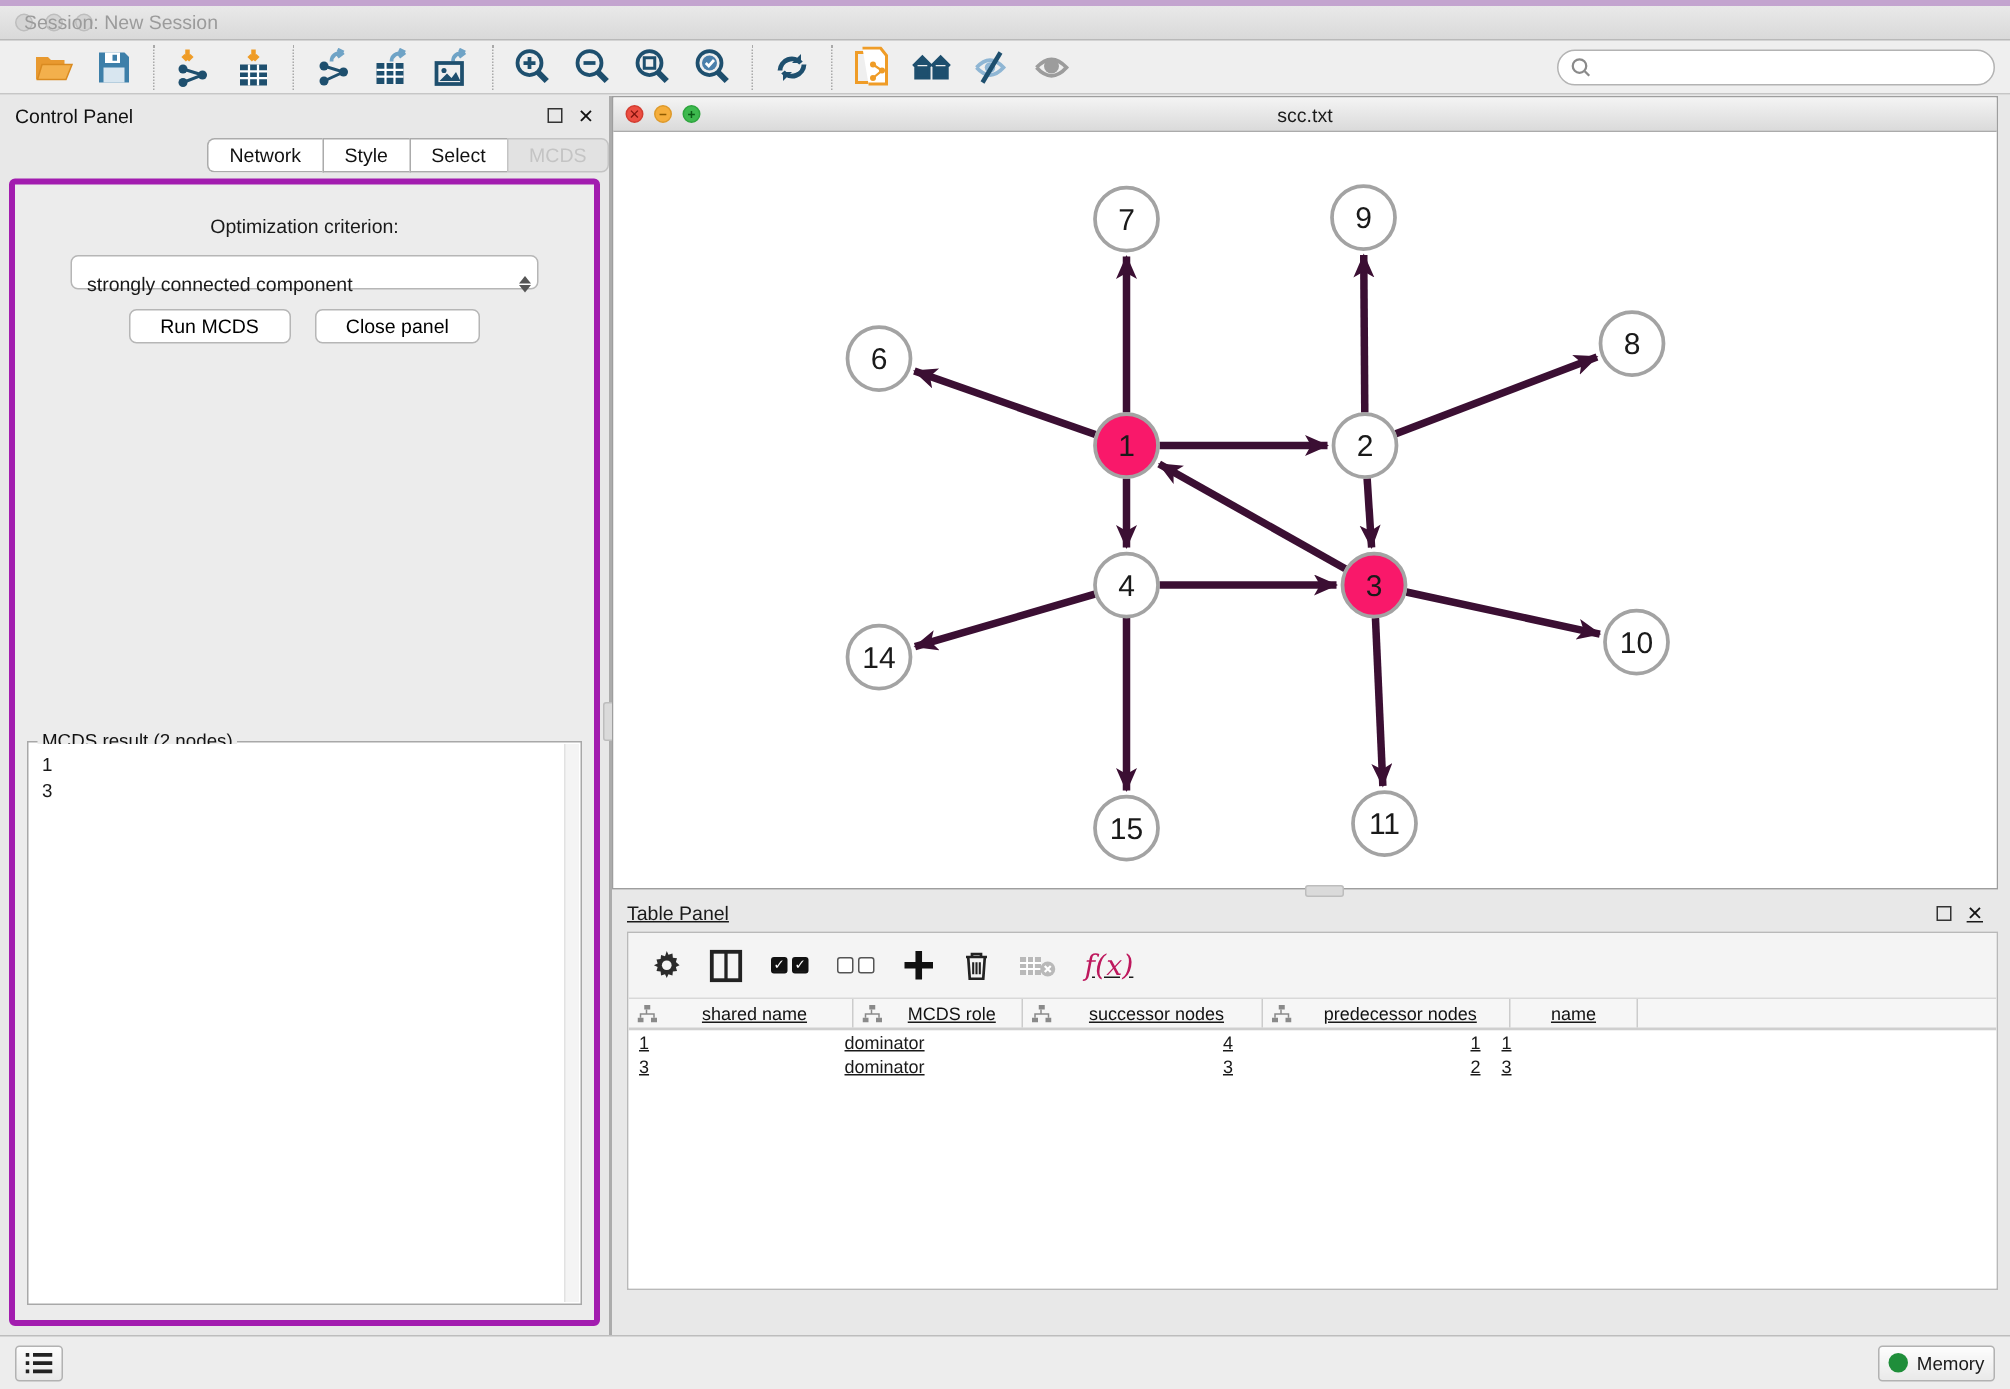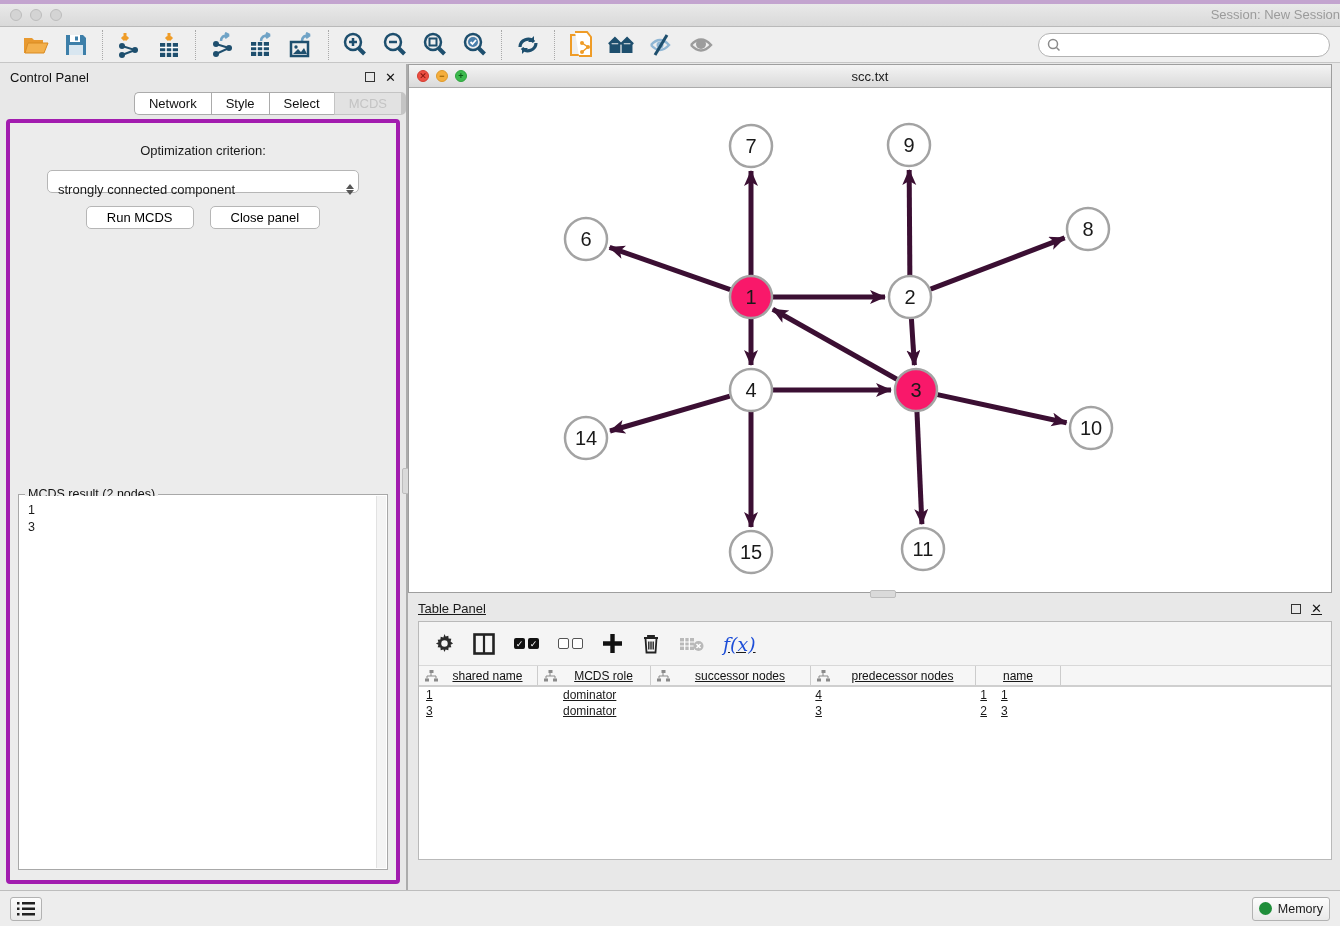--- a/index.html
+++ b/index.html
@@ -6,21 +6,21 @@
   html,body { width:1340px; height:926px; }
   body {
     font-family:"Liberation Sans","DejaVu Sans",sans-serif;
     background:#E8E8E8; color:#1a1a1a; overflow:hidden; position:relative;
   }
   
   .titlebar { height:27px; background:linear-gradient(#ECECEC,#D9D9D9); position:relative; border-bottom:1px solid #B9B9B9; }
   .titlebar .purple-strip { position:absolute; top:0; left:0; right:0; height:4px; background:#C3A4CF; }
   .traffic { position:absolute; top:9px; left:10px; display:flex; gap:8px; }
   .traffic .dot { width:12px; height:12px; border-radius:50%; background:#D4D4D4; border:1px solid #BDBDBD; }
-  .title-text { position:absolute; top:7px; left:0; right:0; text-align:right; font-size:13px; color:#9B9B9B; }
+  .title-text { position:absolute; top:7px; left:16px; right:0; text-align:left; font-size:13px; color:#9B9B9B; }
   
   .toolbar { height:36px; background:#EFEFEF; border-bottom:1px solid #C6C6C6; display:flex; align-items:center; padding:0 10px; }
   .tb-group { display:flex; align-items:center; gap:14px; padding:0 13px; }
   .tb-sep { width:1px; height:30px; border-left:1px dotted #A9A9A9; }
   .tb-btn { width:26px; height:26px; display:flex; align-items:center; justify-content:center; cursor:pointer; }
   .search-wrap { margin-left:auto; }
   .search-box { width:292px; height:24px; border:1px solid #B3B3B3; border-radius:12px; background:#fff; display:flex; align-items:center; padding:0 8px; }
   .search-box input { border:none; outline:none; flex:1; font-size:12px; background:transparent; }
   
   .main { position:absolute; top:64px; left:0; right:0; bottom:36px; display:flex; }
@@ -29,21 +29,21 @@
   
   .control-panel { width:406px; background:#E8E8E8; display:flex; flex-direction:column; }
   .panel-head { height:26px; display:flex; align-items:center; padding:4px 10px; }
   .panel-head .ph-title { font-size:13px; color:#111; }
   .panel-head .ph-icons { margin-left:auto; display:flex; gap:10px; align-items:center; }
   .sq-icon { width:10px; height:10px; border:1.5px solid #333; display:inline-block; }
   .x-icon { font-size:13px; font-weight:bold; color:#111; line-height:1; }
   .tab-row { display:flex; justify-content:flex-end; padding:2px 0 0 0; }
   .tab-btn { font-size:13px; padding:3px 14px; background:#fff; border:1px solid #ABABAB; border-right:none; color:#111; cursor:pointer; }
   .tab-btn:first-child { border-radius:5px 0 0 5px; }
-  .tab-btn:last-child { border-radius:0 5px 5px 0; border-right:5px solid #14532d; }
+  .tab-btn:last-child { border-radius:0 5px 5px 0; border-right:1px solid #14532d; }
   .tab-btn.active { background:#E2E2E2; color:#C4C4C4; border-color:#C4C4C4; }
   .cp-body { flex:1; margin:4px 6px 6px 6px; border:4px solid #a21caf; border-radius:4px; background:#ECECEC; display:flex; flex-direction:column; padding-top:20px; overflow:hidden; }
   .opt-label { text-align:center; font-size:13px; margin-bottom:12px; }
   .combo { width:312px; height:23px; margin:0 auto; background:#fff; border:1px solid #B6B6B6; border-radius:5px; display:flex; align-items:center; padding:15px 4px 0 10px; font-size:13px; cursor:pointer; }
   .combo .stepper { margin-left:auto; display:flex; flex-direction:column; align-items:center; gap:1px; }
   .combo .stepper i { width:0; height:0; border-left:4px solid transparent; border-right:4px solid transparent; display:block; }
   .combo .stepper .up { border-bottom:5px solid #555; }
   .combo .stepper .dn { border-top:5px solid #555; }
   .btn-row { display:flex; justify-content:center; gap:16px; margin-top:13px; }
   .push-btn { height:23px; padding:0 20px; background:#fff; border:1px solid #B6B6B6; border-radius:5px; font-size:13px; cursor:pointer; }
@@ -70,21 +70,21 @@
   .tp-head { height:25px; display:flex; align-items:center; padding:0 10px 0 10px; }
   .tp-head .ph-title { font-size:13px; }
   .tp-head .ph-icons { margin-left:auto; display:flex; gap:10px; align-items:center; }
   .tp-body { flex:1; margin:0 0 30px 10px; border:1px solid #B9B9B9; background:#fff; display:flex; flex-direction:column; overflow:hidden; }
   .tp-toolbar { height:43px; display:flex; align-items:center; gap:19px; padding:0 16px; background:#F4F4F4; }
   .tp-toolbar .ticon { display:flex; align-items:center; justify-content:center; cursor:pointer; }
   .checkpair { display:flex; gap:3px; }
   .cb { width:11px; height:11px; border-radius:2px; display:flex; align-items:center; justify-content:center; }
   .cb.checked { background:#111; color:#fff; font-size:9px; }
   .cb.un { border:1.5px solid #555; background:#fff; }
-  .fx { font-family:"DejaVu Serif","Liberation Serif",serif; font-style:italic; font-size:19px; color:#1d4ed8; }
+  .fx { font-family:"DejaVu Serif","Liberation Serif",serif; font-style:italic; font-size:19px; color:#be185d; }
   .thead { display:flex; background:#F6F6F6; border-top:1px solid #D8D8D8; border-bottom:2px solid #CFCFCF; }
   .th { display:flex; align-items:center; gap:6px; font-size:12px; height:19px; padding:0 6px; border-right:1px solid #CCC; color:#111; }
   .trow { display:flex; font-size:12px; }
   .td { padding:2px 7px; height:16px; line-height:13px; }
   .tbody { background:#fff; flex:1; }
   .bottom-tabs { position:absolute; bottom:2px; left:0; right:0; display:flex; justify-content:center; }
   
   .statusbar { position:absolute; bottom:0; left:0; right:0; height:36px; background:#EDEDED; border-top:1px solid #BDBDBD; display:flex; align-items:center; padding:0 10px; }
   .sb-btn { height:24px; border:1px solid #B2B2B2; border-radius:3px; background:linear-gradient(#FDFDFD,#E9E9E9); display:flex; align-items:center; justify-content:center; padding:0 6px; gap:6px; cursor:pointer; }
   .sb-right { margin-left:auto; font-size:12.5px; }
@@ -435,21 +435,21 @@
                 <g stroke="#fff" stroke-width="1.2">
                   <path d="M1 6 h14 M1 10 h14 M5.7 2 v12 M10.3 2 v12"></path>
                 </g>
                 <circle cx="19.5" cy="10" r="5" fill="#B9B9B9"></circle>
                 <path d="M17.5 8 l4 4 M21.5 8 l-4 4" stroke="#fff" stroke-width="1.5"></path>
               </svg>
           </span>
           <span class="fx">f(x)</span>
         </div>
         <div class="thead" id="thead">
-            <div class="th" style="width: 119px;">
+            <div class="th" style="width: 150px;">
               <svg width="13" height="12" viewBox="0 0 13 12">
                 <g fill="#8A8A8A">
                   <rect x="4.5" y="0" width="4" height="3"></rect>
                   <rect x="0" y="8.5" width="4" height="3"></rect>
                   <rect x="9" y="8.5" width="4" height="3"></rect>
                   <path d="M6 3 v3 M2 8.5 V6 h9 v2.5" stroke="#8A8A8A" stroke-width="1" fill="none"></path>
                 </g>
               </svg>
               <span style="flex:1;text-align:center">shared name</span>
             </div>

